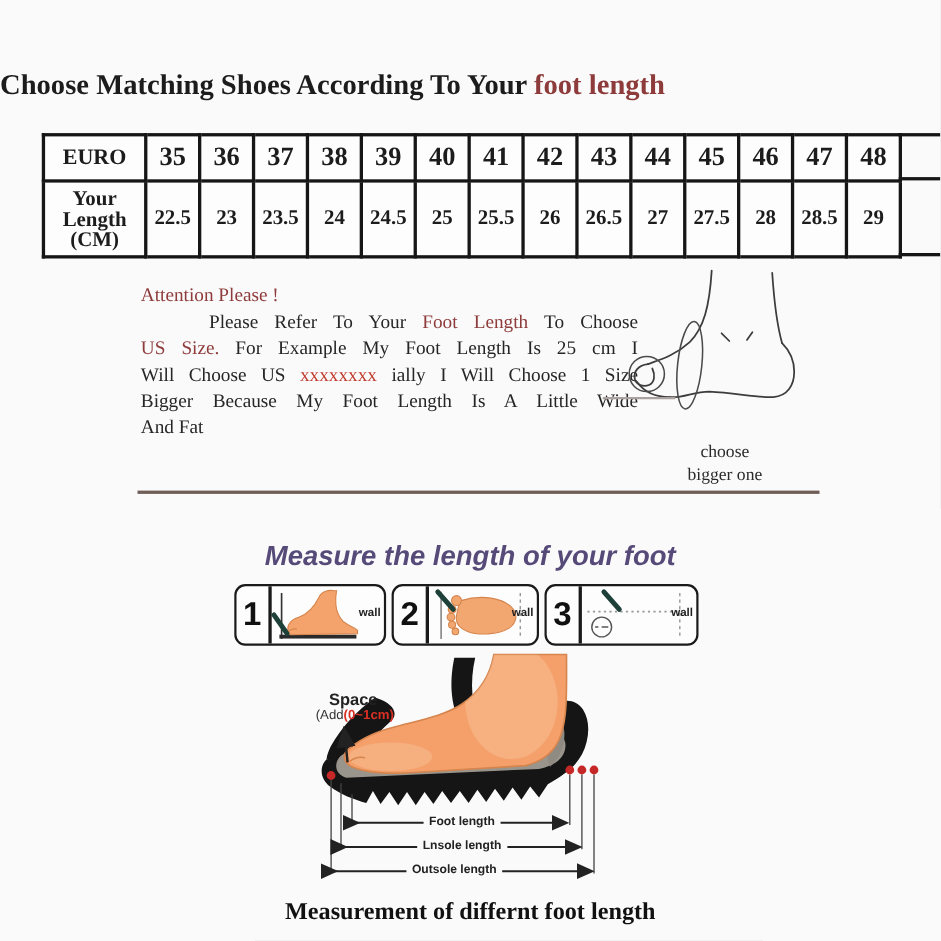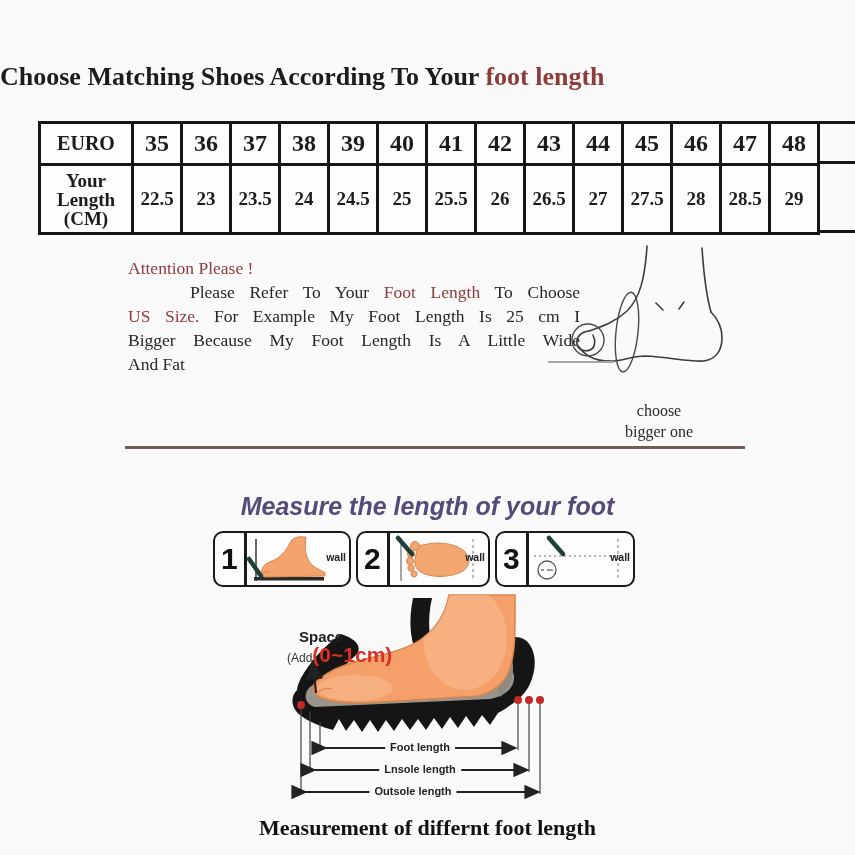--- a/index.html
+++ b/index.html
@@ -40,21 +40,21 @@
   .p1{width:134px;} .p2{width:130px;} .p3{width:136px;}
   .pnum{position:absolute;left:6px;top:50%;transform:translateY(-50%);
     font-family:"Liberation Sans", sans-serif;font-weight:bold;font-size:30px;color:#111;}
   .pdiv{position:absolute;left:29px;top:0;bottom:0;width:2.5px;background:#1a1a1a;}
   .pwall{position:absolute;right:3px;top:18px;font-family:"Liberation Sans", sans-serif;
     font-weight:bold;font-size:10.5px;color:#222;}
   .psvg{position:absolute;left:31px;top:1px;}
   
   .space-l{top:628px;left:299px;font-family:"Liberation Sans", sans-serif;font-weight:bold;font-size:15px;color:#222;}
   .space-sub{top:643px;left:287px;font-family:"Liberation Sans", sans-serif;font-size:12px;color:#333;}
-  .space-sub b{font-size:21px;color:#d93025;}
+  .space-sub b{font-size:12px;color:#d93025;}
   .alabel{font-family:"Liberation Sans", sans-serif;font-weight:bold;font-size:11px;color:#222;
     background:#fbfafa;padding:0 5px;transform:translateX(-50%);white-space:nowrap;}
   .caption{top:815px;left:0;width:100%;text-align:center;font-size:22px;font-weight:bold;color:#111;}
 </style>
 </head>
 <body>
 
 <div class="page">
 
 
@@ -108,20 +108,21 @@
     </table>
 
   <div class="abs tline" style="top:121px"></div>
   <div class="abs tline" style="top:161px"></div>
   <div class="abs tline" style="top:230px"></div>
 
   <div class="abs attention">
     <div class="maroon">Attention Please !</div>
     <div class="jline indent"><span>Please Refer To Your </span><span class="maroon">Foot Length</span><span> To Choose</span></div>
     <div class="jline"><span class="maroon">US Size.</span><span> For Example My Foot Length Is 25 cm I</span></div>
+    <div class="jline"><span>Will Choose US </span><span class="red">xxxxxxxx</span><span> ially I Will Choose 1 Size</span></div>
     <div class="jline">Bigger Because My Foot Length Is A Little Wide</div>
     <div>And Fat</div>
   </div>
 
   <svg class="abs" style="left:540px;top:240px" width="200" height="170" viewBox="540 240 200 170">
     <g fill="none" stroke="#3c3c3c" stroke-width="1.6" stroke-linecap="round">
       <path d="M647,246 C645,278 640,298 627,311 C614,323 600,327 589,331"></path>
       <path d="M589,331 C580,332 576,338 577,344 C578,350 585,352 590,350 C595,348 596,341 593,335"></path>
       <path d="M579,347 C586,357 597,361 609,361"></path>
       <path d="M609,361 C622,362 630,356 645,356 C668,357 690,362 703,361 C716,360 722,350 722,338 C722,327 717,318 711,312"></path>

